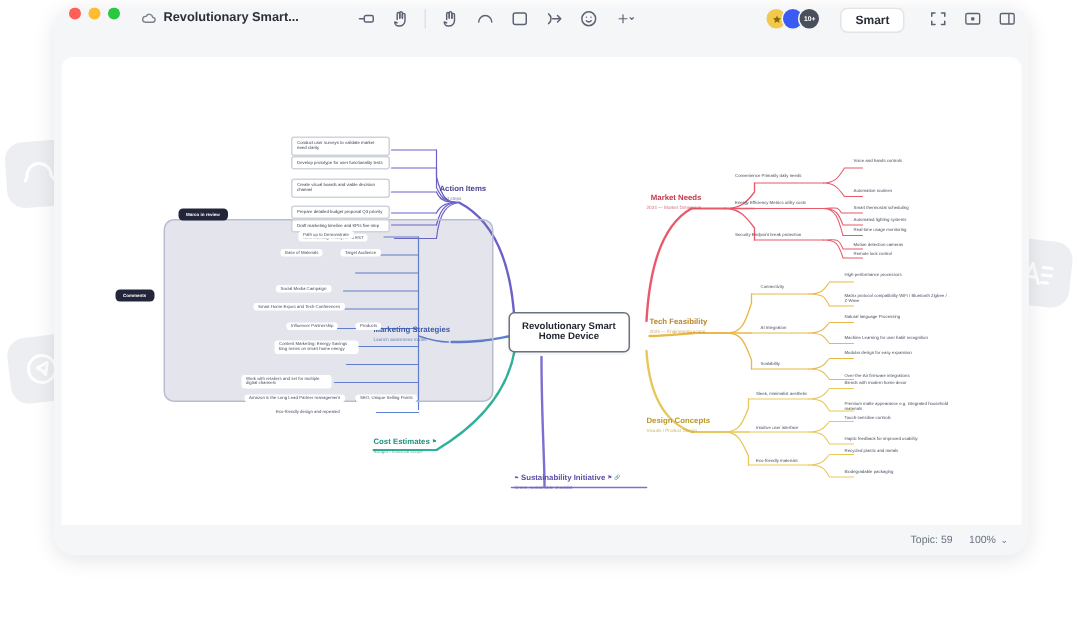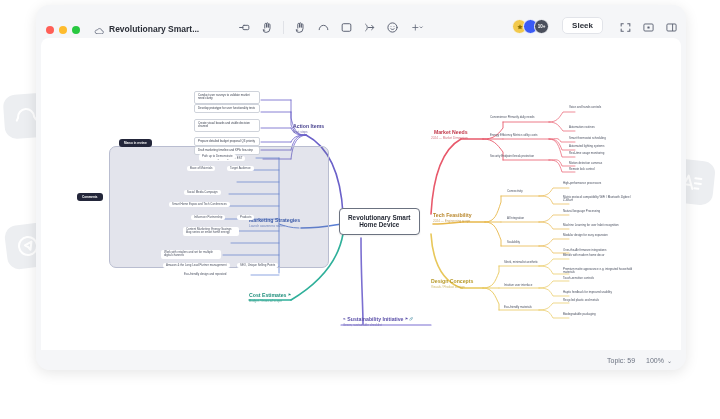--- a/index.html
+++ b/index.html
@@ -34,21 +34,21 @@
     border-radius: 14px;
     box-shadow: 0 3px 14px rgba(0,0,0,0.10);
     overflow: hidden;
     display: flex; flex-direction: column;
   }
 
   
   .titlebar {
     height: 29px;
     background: #f5f6f8;
-    display: flex; align-items: flex-end;
+    display: flex; align-items: flex-start;
     padding: 0 8px 0 10px;
     gap: 6px;
     flex-shrink: 0;
   }
   .traffic { display: flex; gap: 5px; align-items: center; }
   .dot { width: 8px; height: 8px; border-radius: 50%; }
   .dot.r { background: #ff5f57; }
   .dot.y { background: #febc2e; }
   .dot.g { background: #28c840; }
 
@@ -283,21 +283,21 @@
       <div class="avatars">
         <span class="av" style="background:#f2c94c">
           <svg viewBox="0 0 24 24" width="8" height="8" fill="#8a6d00">
               <path d="M12 4l2.4 5 5.6.6-4 3.9 1 5.5-5-2.8-5 2.8 1-5.5-4-3.9 5.6-.6z"></path>
             </svg>
         </span>
         <span class="av" style="background:#3b5bf5"></span>
         <span class="av" style="background:#4a4f5c; font-size:4.5px">10+</span>
       </div>
 
-      <div class="share-btn">Sleek</div>
+      <div class="share-btn">Smart</div>
 
       <div class="right-icons">
         <span class="tb-icon">
           <svg viewBox="0 0 24 24" fill="none" stroke="currentColor" stroke-width="1.9" stroke-linecap="round">
               <path d="M4 9V5h4"></path>
               <path d="M20 9V5h-4"></path>
               <path d="M4 15v4h4"></path>
               <path d="M20 15v4h-4"></path>
             </svg>
         </span>

